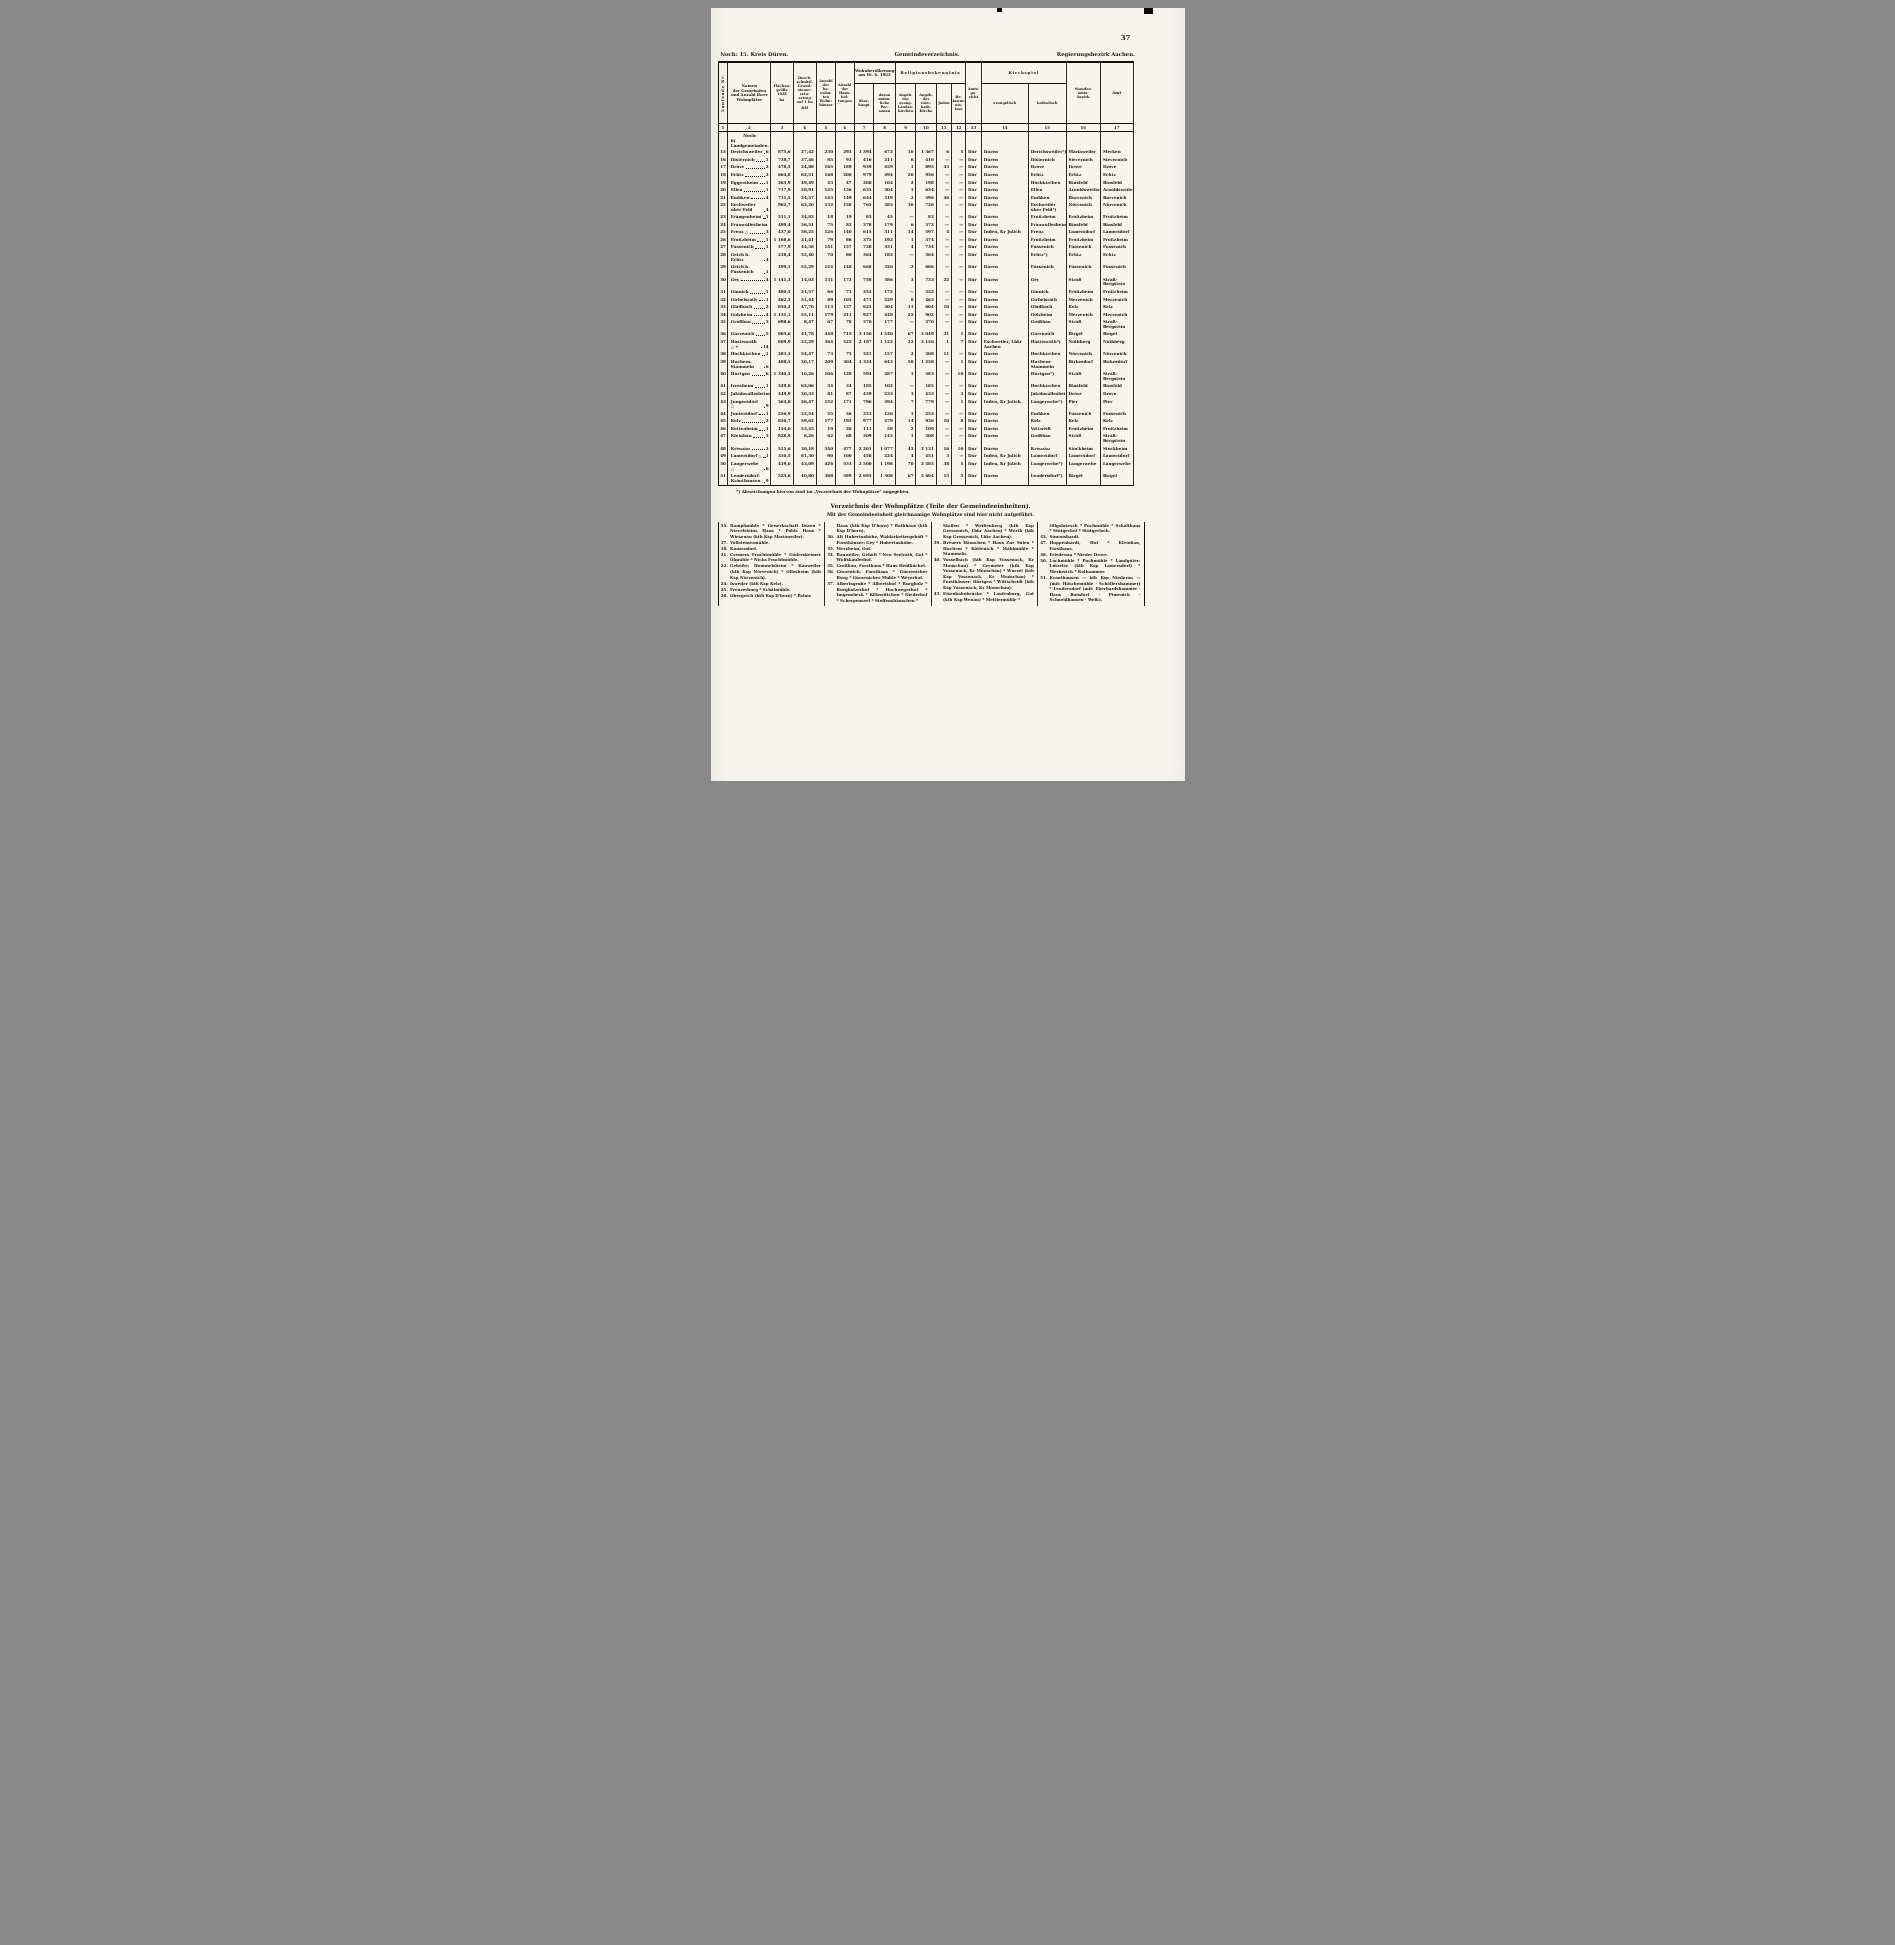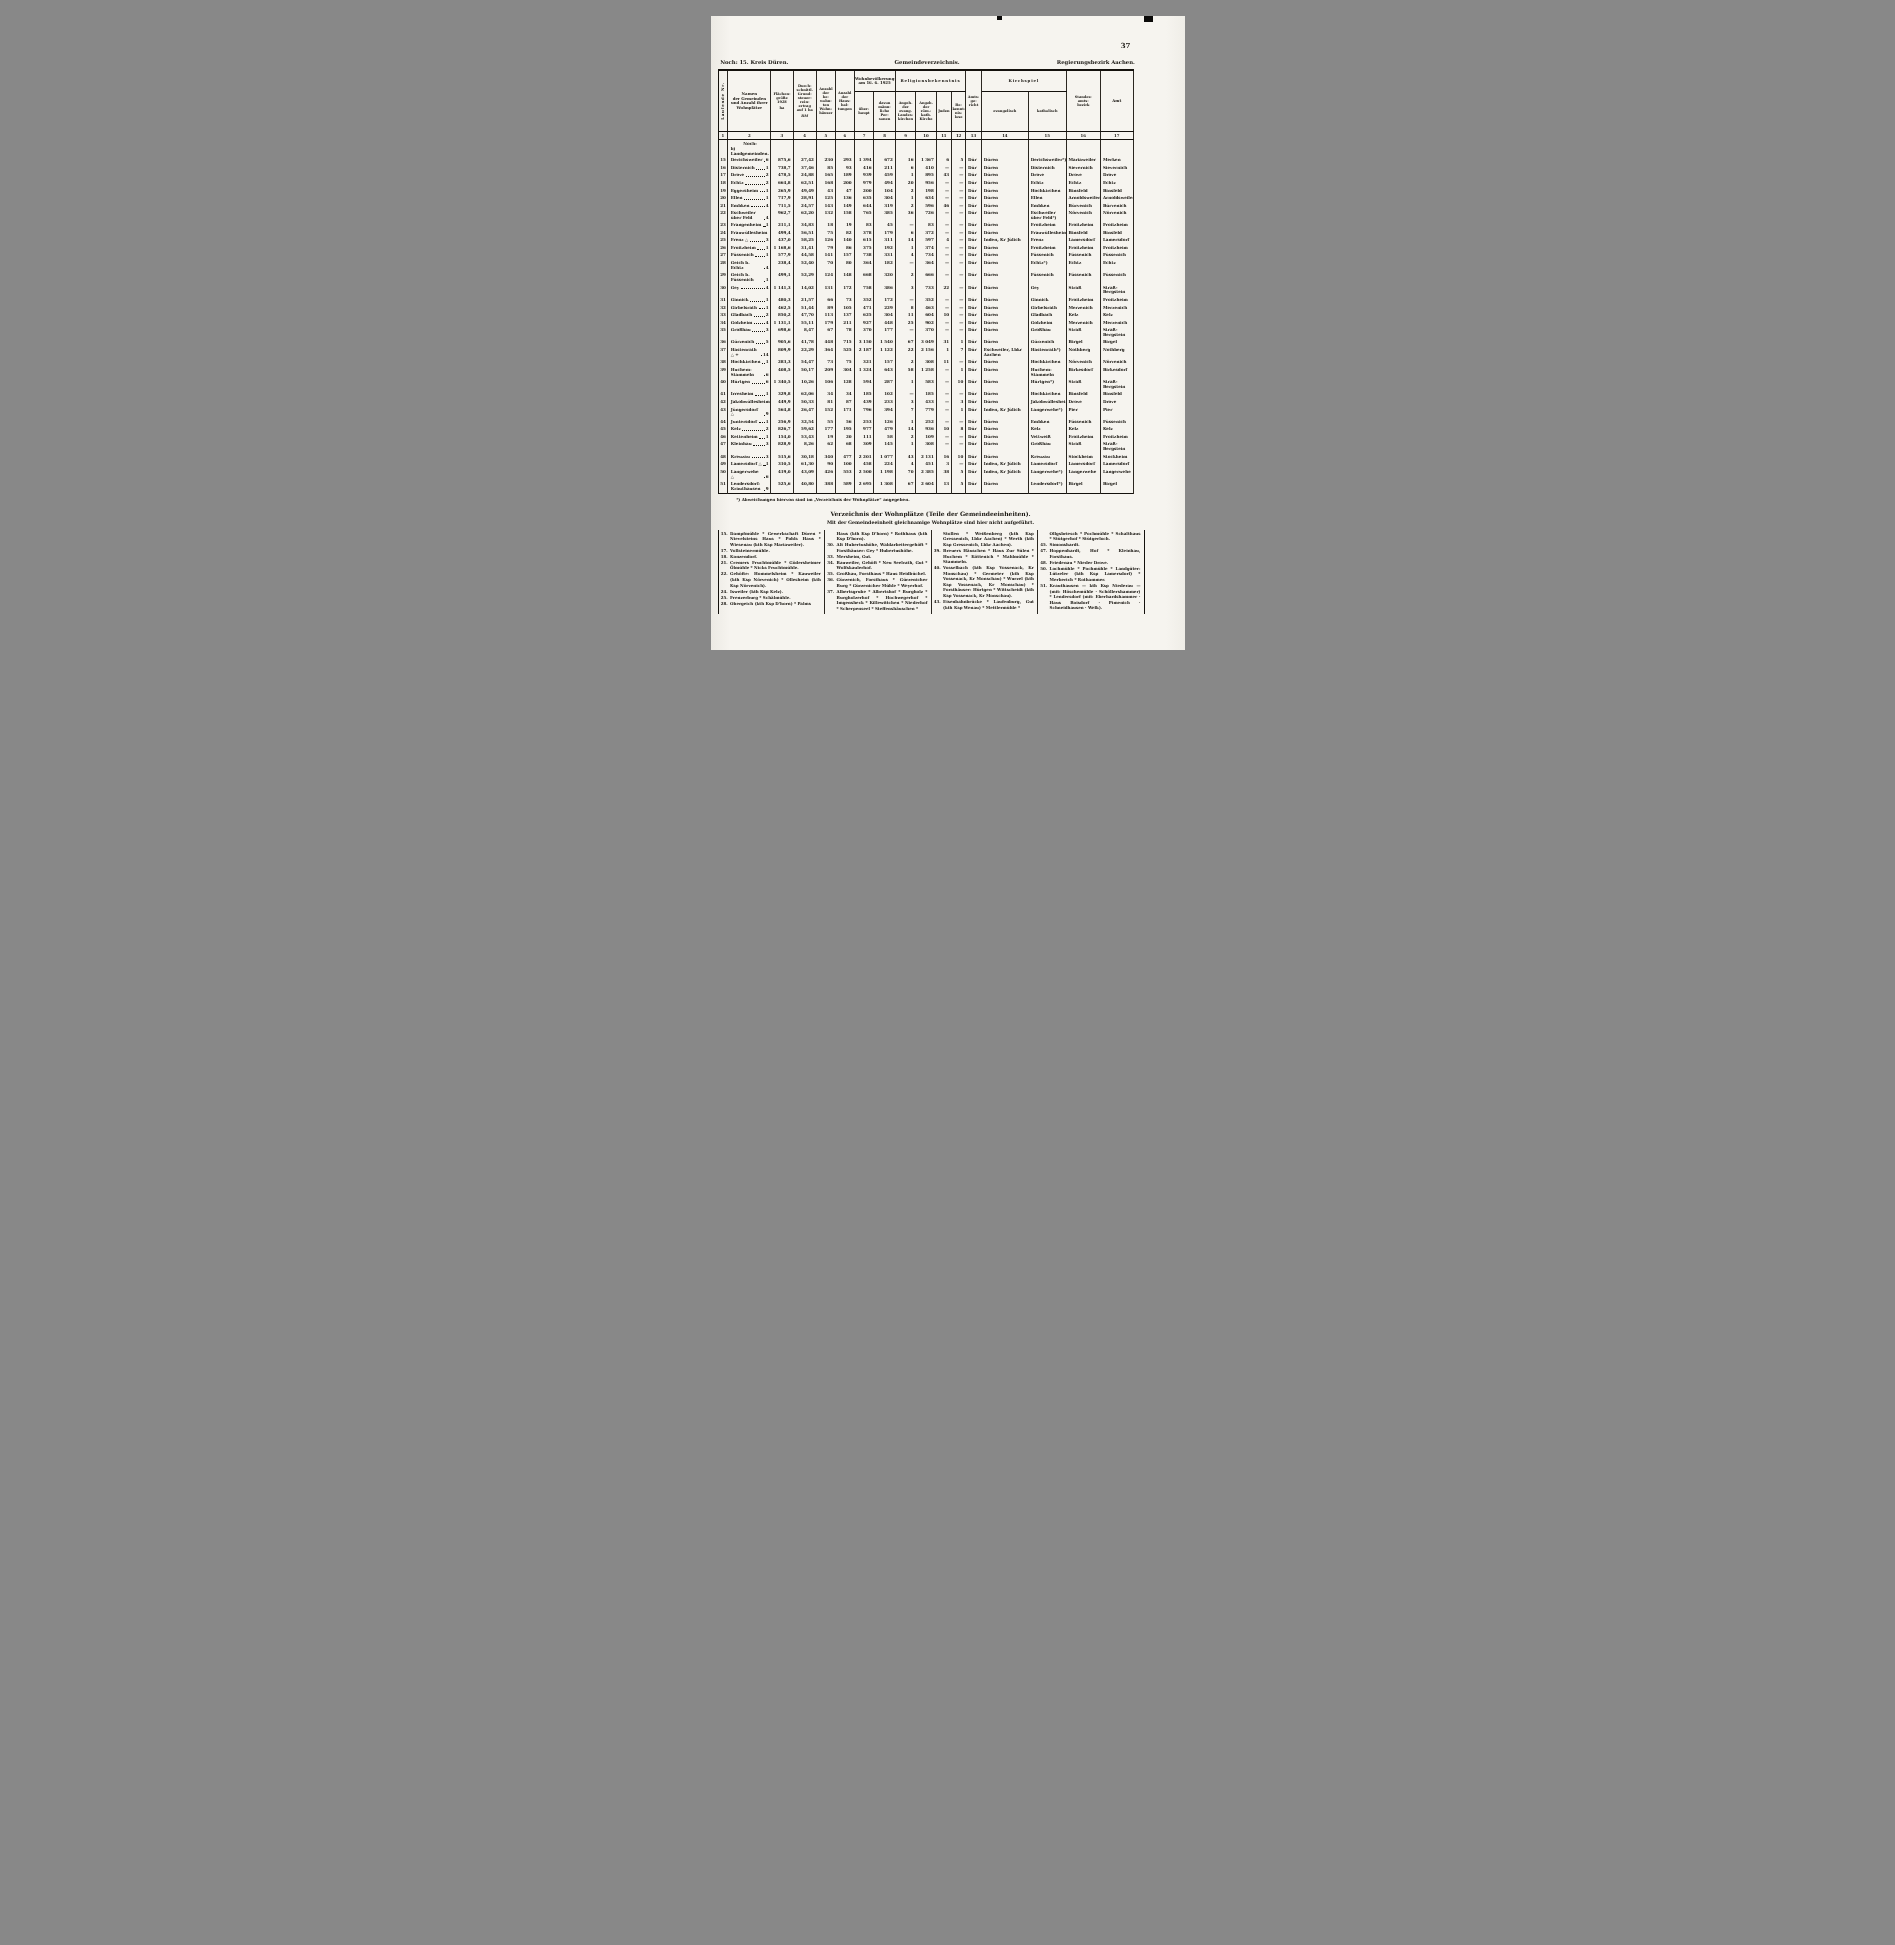--- a/index.html
+++ b/index.html
@@ -1,19 +1,19 @@
 <!DOCTYPE html>
 <html style="font-size:6.2px"><head>
 <meta charset="utf-8">
 <style>
   html,body{margin:0;padding:0;background:#888;}
   .page{
     position:relative;
-    width:474px;height:634px;
-    margin:16px auto;
+    width:474px;height:773px;
+    margin:8px auto;
     background:#f5f3ee;
     background-image:linear-gradient(90deg, #eceae4 0%, #f6f4ef 4%, #f6f4ef 96%, #efede7 100%);
     color:#17140f;
     font-family:"DejaVu Serif","Liberation Serif",serif;
     overflow:hidden;
   }
   .scan-mark{position:absolute;background:#0b0a09;}
   .m1{top:0;left:286px;width:5px;height:3.9px;}
   .m2{top:0;left:433px;width:9.7px;height:6.2px;}
 

